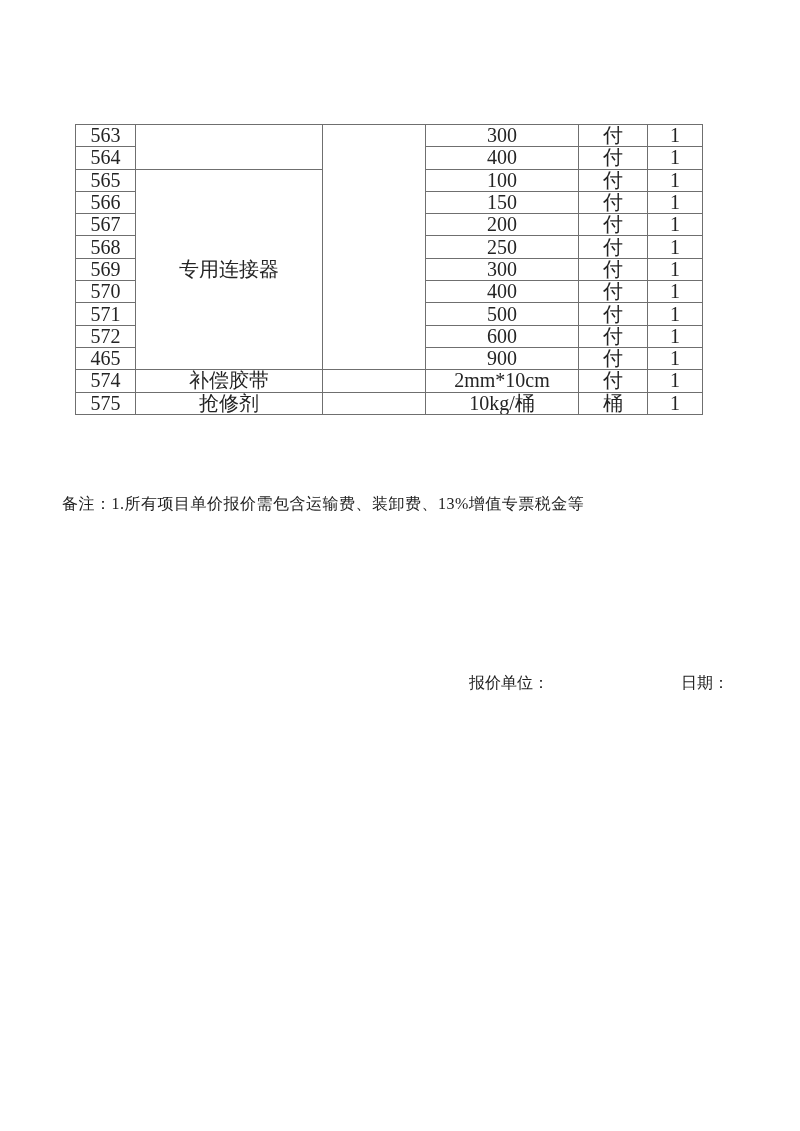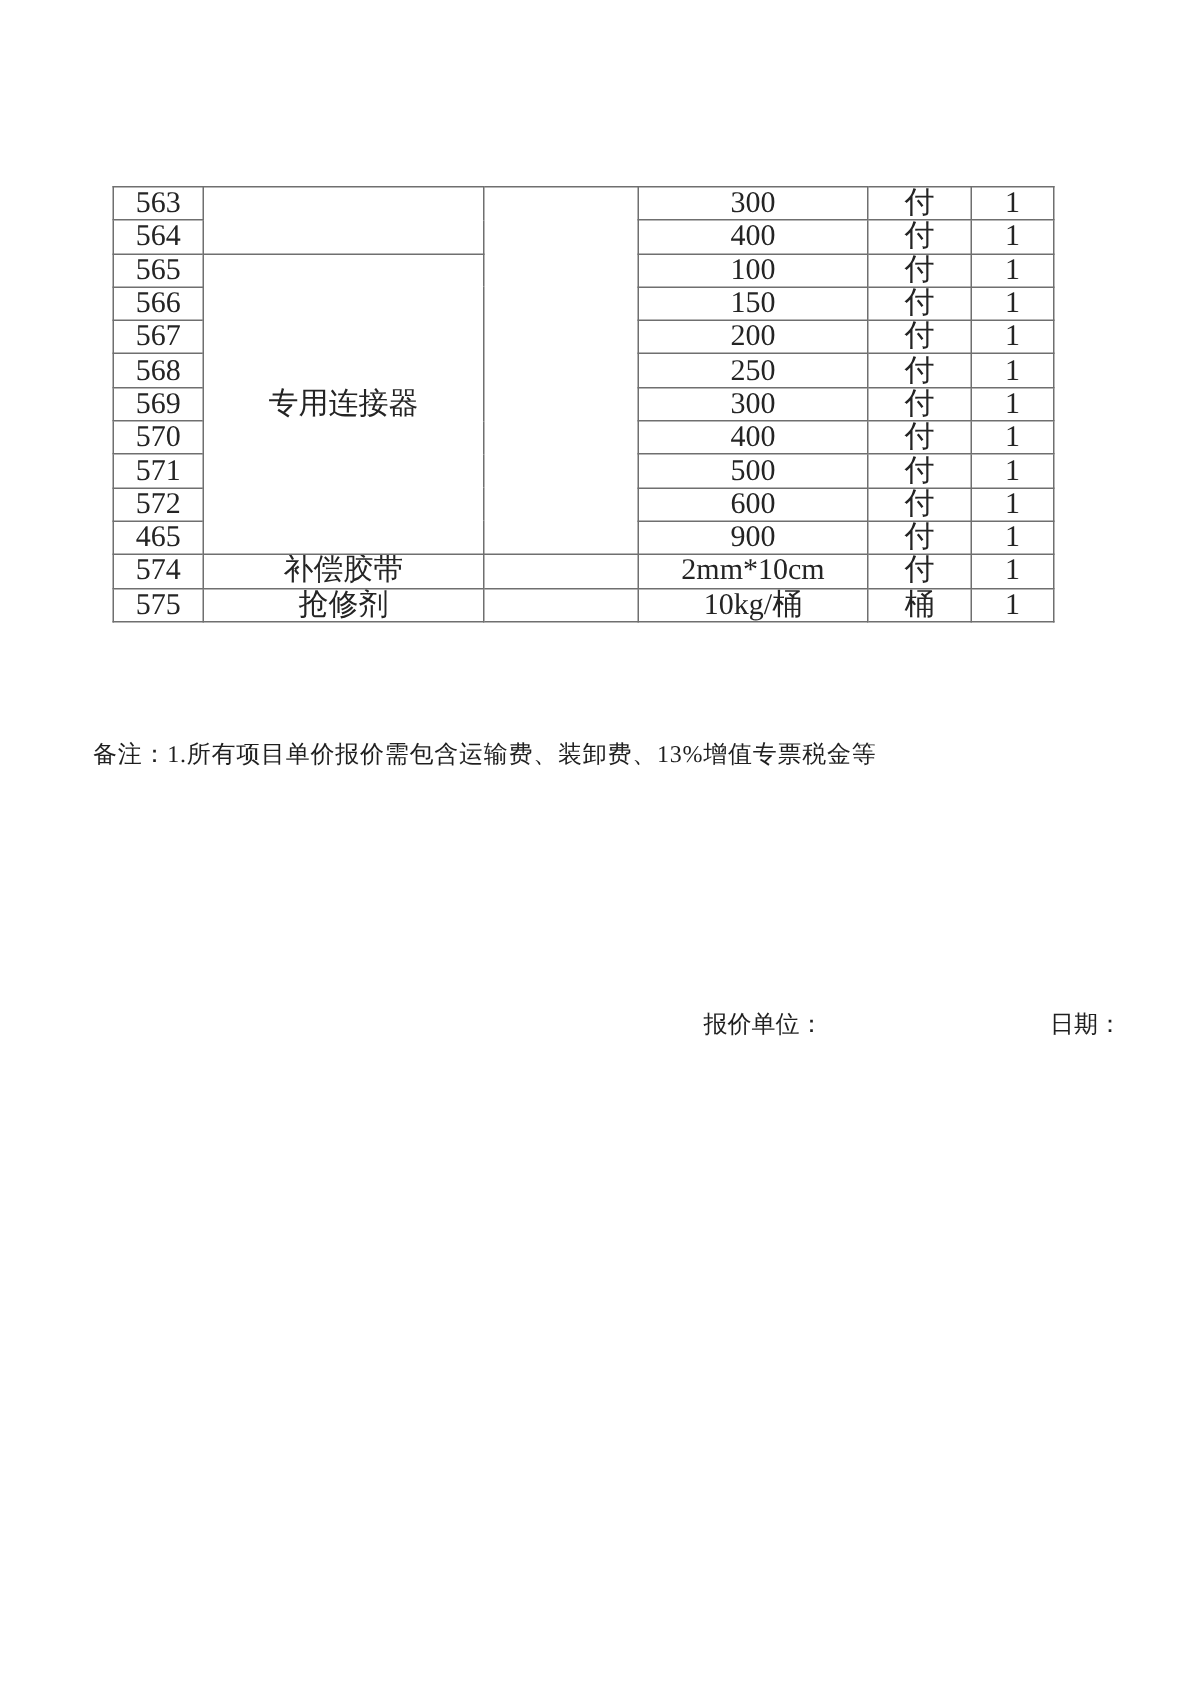--- a/index.html
+++ b/index.html
@@ -63,21 +63,21 @@
   .sign-row {
     position: absolute;
     left: 0;
     top: 673px;
     width: 800px;
     height: 22px;
     font-size: 16px;
     color: #1f1f1f;
   }
   .sign-row .quote-unit { position: absolute; left: 438px; top: 0; white-space: nowrap; margin-left: 31px; }
-  .sign-row .date       { position: absolute; left: 700px; top: 0; white-space: nowrap; }
+  .sign-row .date       { position: absolute; left: 681px; top: 0; white-space: nowrap; }
 </style>
 </head>
 <body>
 
 <div class="page">
 
   <table class="price-table">
     <colgroup>
       <col class="c-no">
         <col class="c-name">

